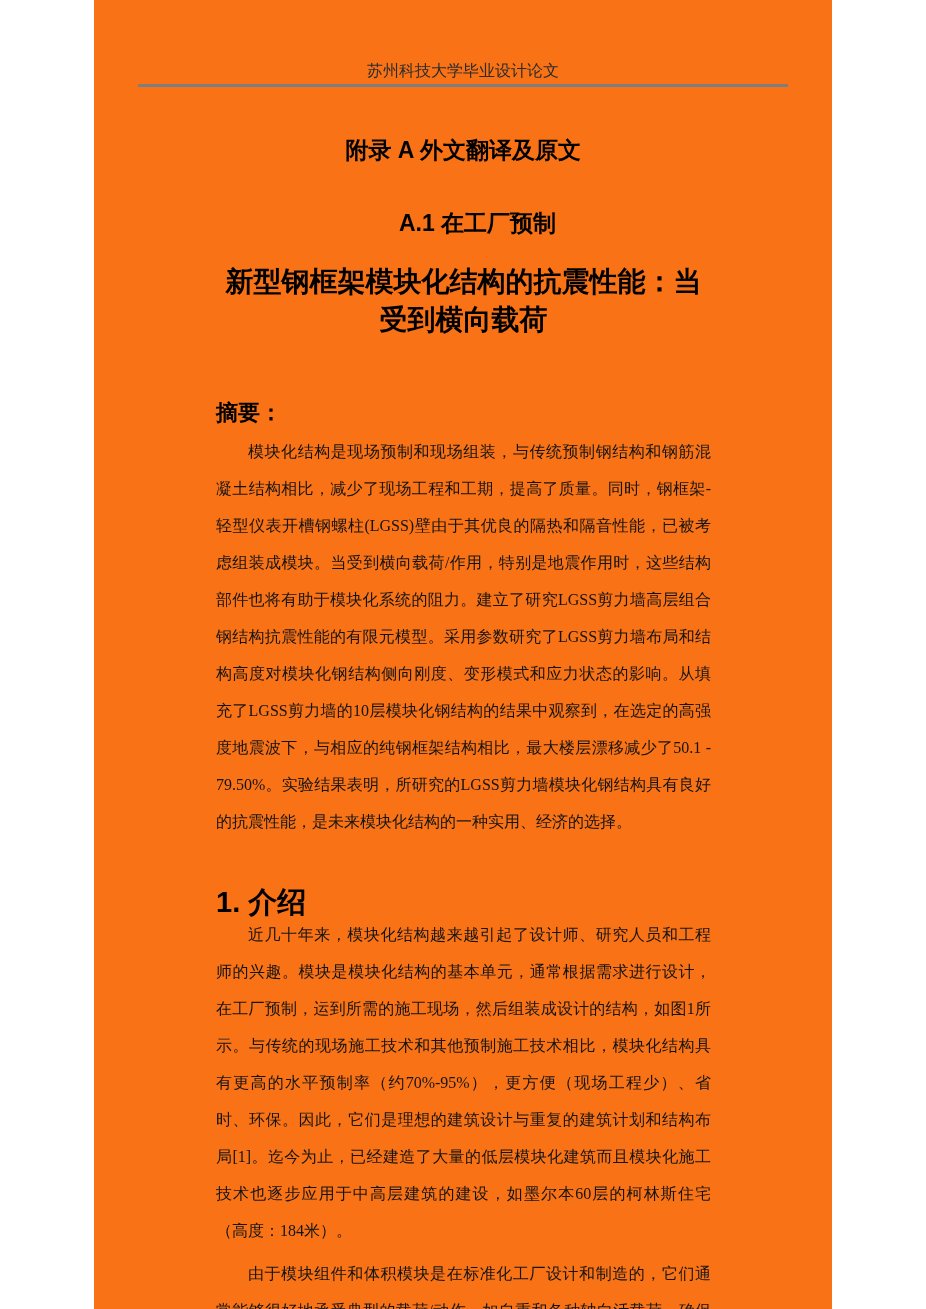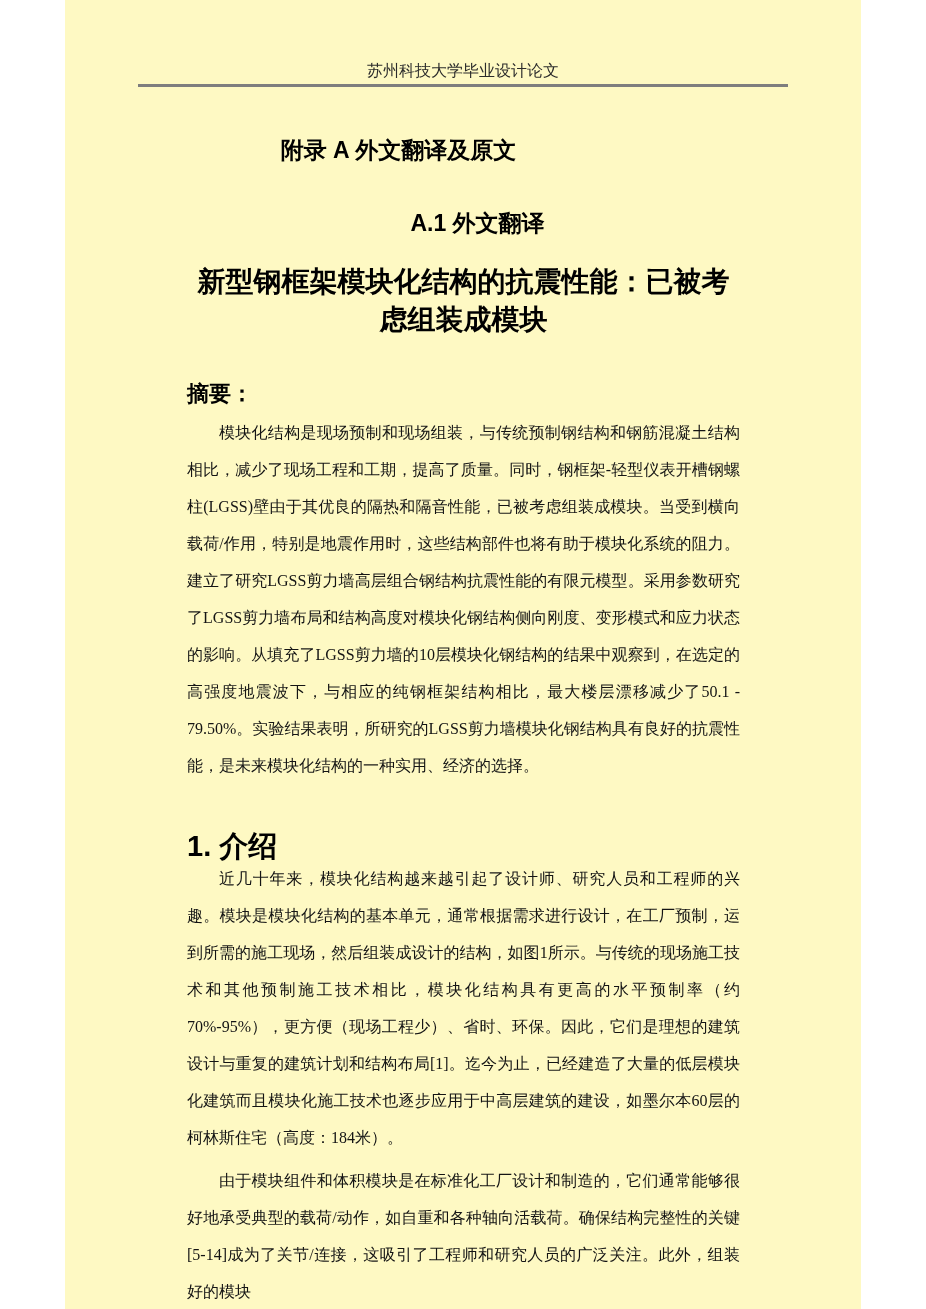--- a/index.html
+++ b/index.html
@@ -2,24 +2,24 @@
 <html lang="zh"><head>
 <meta charset="utf-8">
 <style>
   html, body {
     margin: 0;
     padding: 0;
     background: #ffffff;
   }
   .page {
     position: relative;
-    width: 796px;
+    width: 738px;
     height: 1309px;
     margin: 0 auto;
-    background: #fef9c3;
+    background: #f97316;
     overflow: hidden;
     color: #111111;
     font-family: "Liberation Serif", "DejaVu Serif", serif;
   }
   .doc-header-text {
     padding-top: 60px;
     text-align: center;
     font-size: 16px;
     line-height: 22px;
     color: #2b2b2b;
@@ -28,21 +28,21 @@
     width: 650px;
     height: 3px;
     margin: 2px auto 0 auto;
     background: #7e7e7e;
   }
   .content {
     margin: 0 121px 0 122px;
   }
   .h-appendix {
     margin-top: 51px;
-    text-align: center;
+    text-align: right;
     padding-right: 130px;   
     font-family: "Liberation Sans", "DejaVu Sans", sans-serif;
     font-weight: bold;
     font-size: 23px;
     line-height: 24px;
     color: #000000;
   }
   .h-a1 {
     margin-top: 49px;
     text-align: center;
@@ -56,21 +56,21 @@
   .paper-title {
     margin-top: 28px;
     text-align: center;
     font-family: "Liberation Sans", "DejaVu Sans", sans-serif;
     font-weight: bold;
     font-size: 28px;
     line-height: 38px;
     color: #000000;
   }
   .abstract-label {
-    margin-top: 41px;
+    margin-top: 60px;
     font-weight: bold;
     font-size: 22px;
     line-height: 28px;
     color: #000000;
   }
   .body-para {
     font-size: 16px;
     line-height: 37px;
     text-align: justify;
     text-indent: 2em;
@@ -101,23 +101,23 @@
 
 <div class="page">
 
   <div class="doc-header-text">苏州科技大学毕业设计论文</div>
   <div class="doc-header-rule"></div>
 
   <div class="content">
 
     <div class="h-appendix">附录 A 外文翻译及原文</div>
 
-    <div class="h-a1">A.1 外文翻译</div>
+    <div class="h-a1">A.1 在工厂预制</div>
 
-    <div class="paper-title">新型钢框架模块化结构的抗震性能：已被考虑组装成模块</div>
+    <div class="paper-title">新型钢框架模块化结构的抗震性能：当受到横向载荷</div>
 
     <div class="abstract-label">摘要：</div>
 
     <p class="body-para abstract-para">模块化结构是现场预制和现场组装，与传统预制钢结构和钢筋混凝土结构相比，减少了现场工程和工期，提高了质量。同时，钢框架-轻型仪表开槽钢螺柱(LGSS)壁由于其优良的隔热和隔音性能，已被考虑组装成模块。当受到横向载荷/作用，特别是地震作用时，这些结构部件也将有助于模块化系统的阻力。建立了研究LGSS剪力墙高层组合钢结构抗震性能的有限元模型。采用参数研究了LGSS剪力墙布局和结构高度对模块化钢结构侧向刚度、变形模式和应力状态的影响。从填充了LGSS剪力墙的10层模块化钢结构的结果中观察到，在选定的高强度地震波下，与相应的纯钢框架结构相比，最大楼层漂移减少了50.1 - 79.50%。实验结果表明，所研究的LGSS剪力墙模块化钢结构具有良好的抗震性能，是未来模块化结构的一种实用、经济的选择。</p>
 
     <div class="section-heading">1. 介绍</div>
 
     <p class="body-para para-1">近几十年来，模块化结构越来越引起了设计师、研究人员和工程师的兴趣。模块是模块化结构的基本单元，通常根据需求进行设计，在工厂预制，运到所需的施工现场，然后组装成设计的结构，如图1所示。与传统的现场施工技术和其他预制施工技术相比，模块化结构具有更高的水平预制率（约70%-95%），更方便（现场工程少）、省时、环保。因此，它们是理想的建筑设计与重复的建筑计划和结构布局[1]。迄今为止，已经建造了大量的低层模块化建筑而且模块化施工技术也逐步应用于中高层建筑的建设，如墨尔本60层的柯林斯住宅（高度：184米）。</p>
 
     <p class="body-para para-2">由于模块组件和体积模块是在标准化工厂设计和制造的，它们通常能够很好地承受典型的载荷/动作，如自重和各种轴向活载荷。确保结构完整性的关键[5-14]成为了关节/连接，这吸引了工程师和研究人员的广泛关注。此外，组装好的模块</p>

